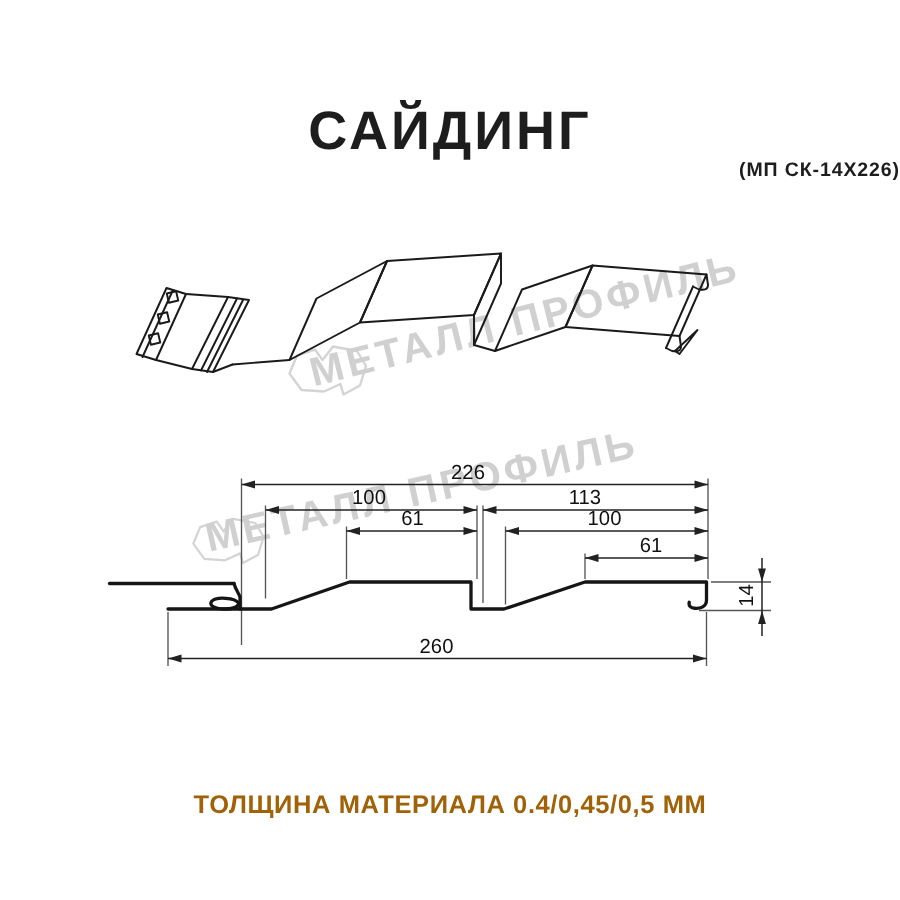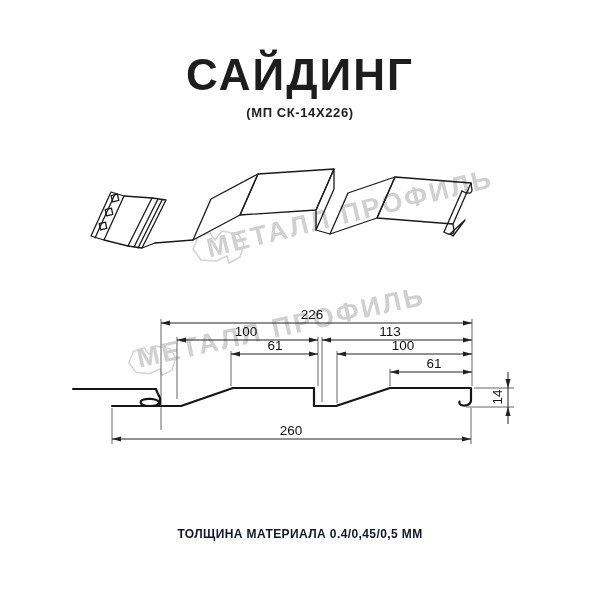--- a/index.html
+++ b/index.html
@@ -1,25 +1,25 @@
 <!DOCTYPE html>
 <html><head>
 <meta charset="utf-8">
 <style>
   html,body{margin:0;padding:0;background:#ffffff;}
   .page{
     position:relative;width:600px;height:600px;background:#ffffff;overflow:hidden;
     font-family:"Liberation Sans",sans-serif;
   }
   .hdr{position:absolute;left:0;right:0;text-align:center;color:#1d1d1d;}
-  .hdr-title{top:50px;font-size:44px;font-weight:700;letter-spacing:2px;}
+  .hdr-title{top:66px;font-size:36px;font-weight:700;letter-spacing:2px;}
   .hdr-sub{top:86px;font-size:17px;font-weight:700;letter-spacing:1.2px;}
-  .hdr-model{top:105px;font-size:13px;font-weight:700;letter-spacing:0.6px;}
+  .hdr-model{top:105px;font-size:13px;font-weight:700;letter-spacing:0.6px;text-align:right;}
   .footer-caption{position:absolute;left:0;right:0;top:527px;text-align:center;
-    font-size:12px;font-weight:700;letter-spacing:0.4px;color:#0f172a;}
+    font-size:17px;font-weight:700;letter-spacing:0.4px;color:#a16207;}
   svg{position:absolute;left:0;top:0;}
   .wm-text{font-weight:700;font-size:27px;letter-spacing:2.5px;fill:#d0d0d0;}
   .wm-logo{fill:none;stroke:#d4d4d4;stroke-width:1.6;stroke-linejoin:round;}
   .p3d{fill:none;stroke:#1a1a1a;stroke-width:1.3;stroke-linejoin:round;stroke-linecap:round;}
   .prof{fill:none;stroke:#151515;stroke-width:2.2;stroke-linejoin:round;stroke-linecap:round;}
   .ext{stroke:#555;stroke-width:0.9;}
   .dim{stroke:#222;stroke-width:1;}
   .arr{fill:#222;stroke:none;}
   .dtxt{font-size:13.5px;fill:#111;text-anchor:middle;}
 </style>

